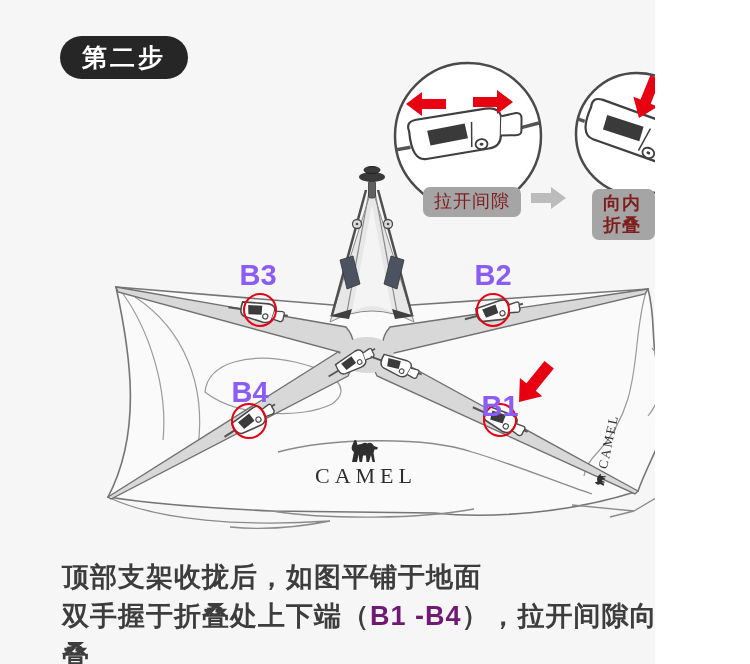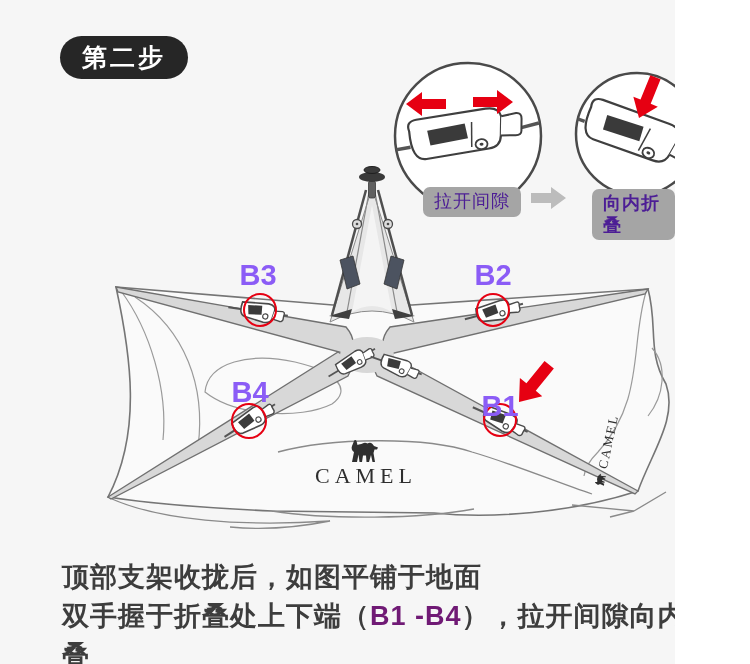--- a/index.html
+++ b/index.html
@@ -1,28 +1,28 @@
 <!DOCTYPE html>
 <html><head>
 <meta charset="utf-8">
 <style>
   html,body{margin:0;padding:0;}
   .canvas{
     position:relative;width:655px;height:664px;overflow:hidden;
-    background:#f6f6f6;font-family:"Liberation Sans",sans-serif;padding-left:20px;
+    background:#f6f6f6;font-family:"Liberation Sans",sans-serif;
   }
   .layer-svg{position:absolute;left:0;top:0;width:750px;height:664px;}
 
   .step-badge{
     position:absolute;left:60px;top:36px;background:#262626;color:#fff;
     font-size:25px;font-weight:bold;letter-spacing:3px;
     padding:9px 22px;border-radius:26px;line-height:1;
   }
   .callout-badge{
-    position:absolute;background:#a5a5a5;color:#4c1d95;font-size:18px;
+    position:absolute;background:#a5a5a5;color:#7f1d1d;font-size:18px;
     letter-spacing:1px;padding:4px 11px;border-radius:7px;line-height:1.2;
   }
   .callout-badge.b1{left:423px;top:187px;}
   .callout-badge.b2{left:592px;top:189px;font-weight:bold;}
 
   .joint-label{
     position:absolute;width:60px;text-align:center;color:#8b5cf6;
     font-weight:bold;font-size:29px;line-height:1;
   }
   .joint-label.b3{left:228px;top:261px;}

